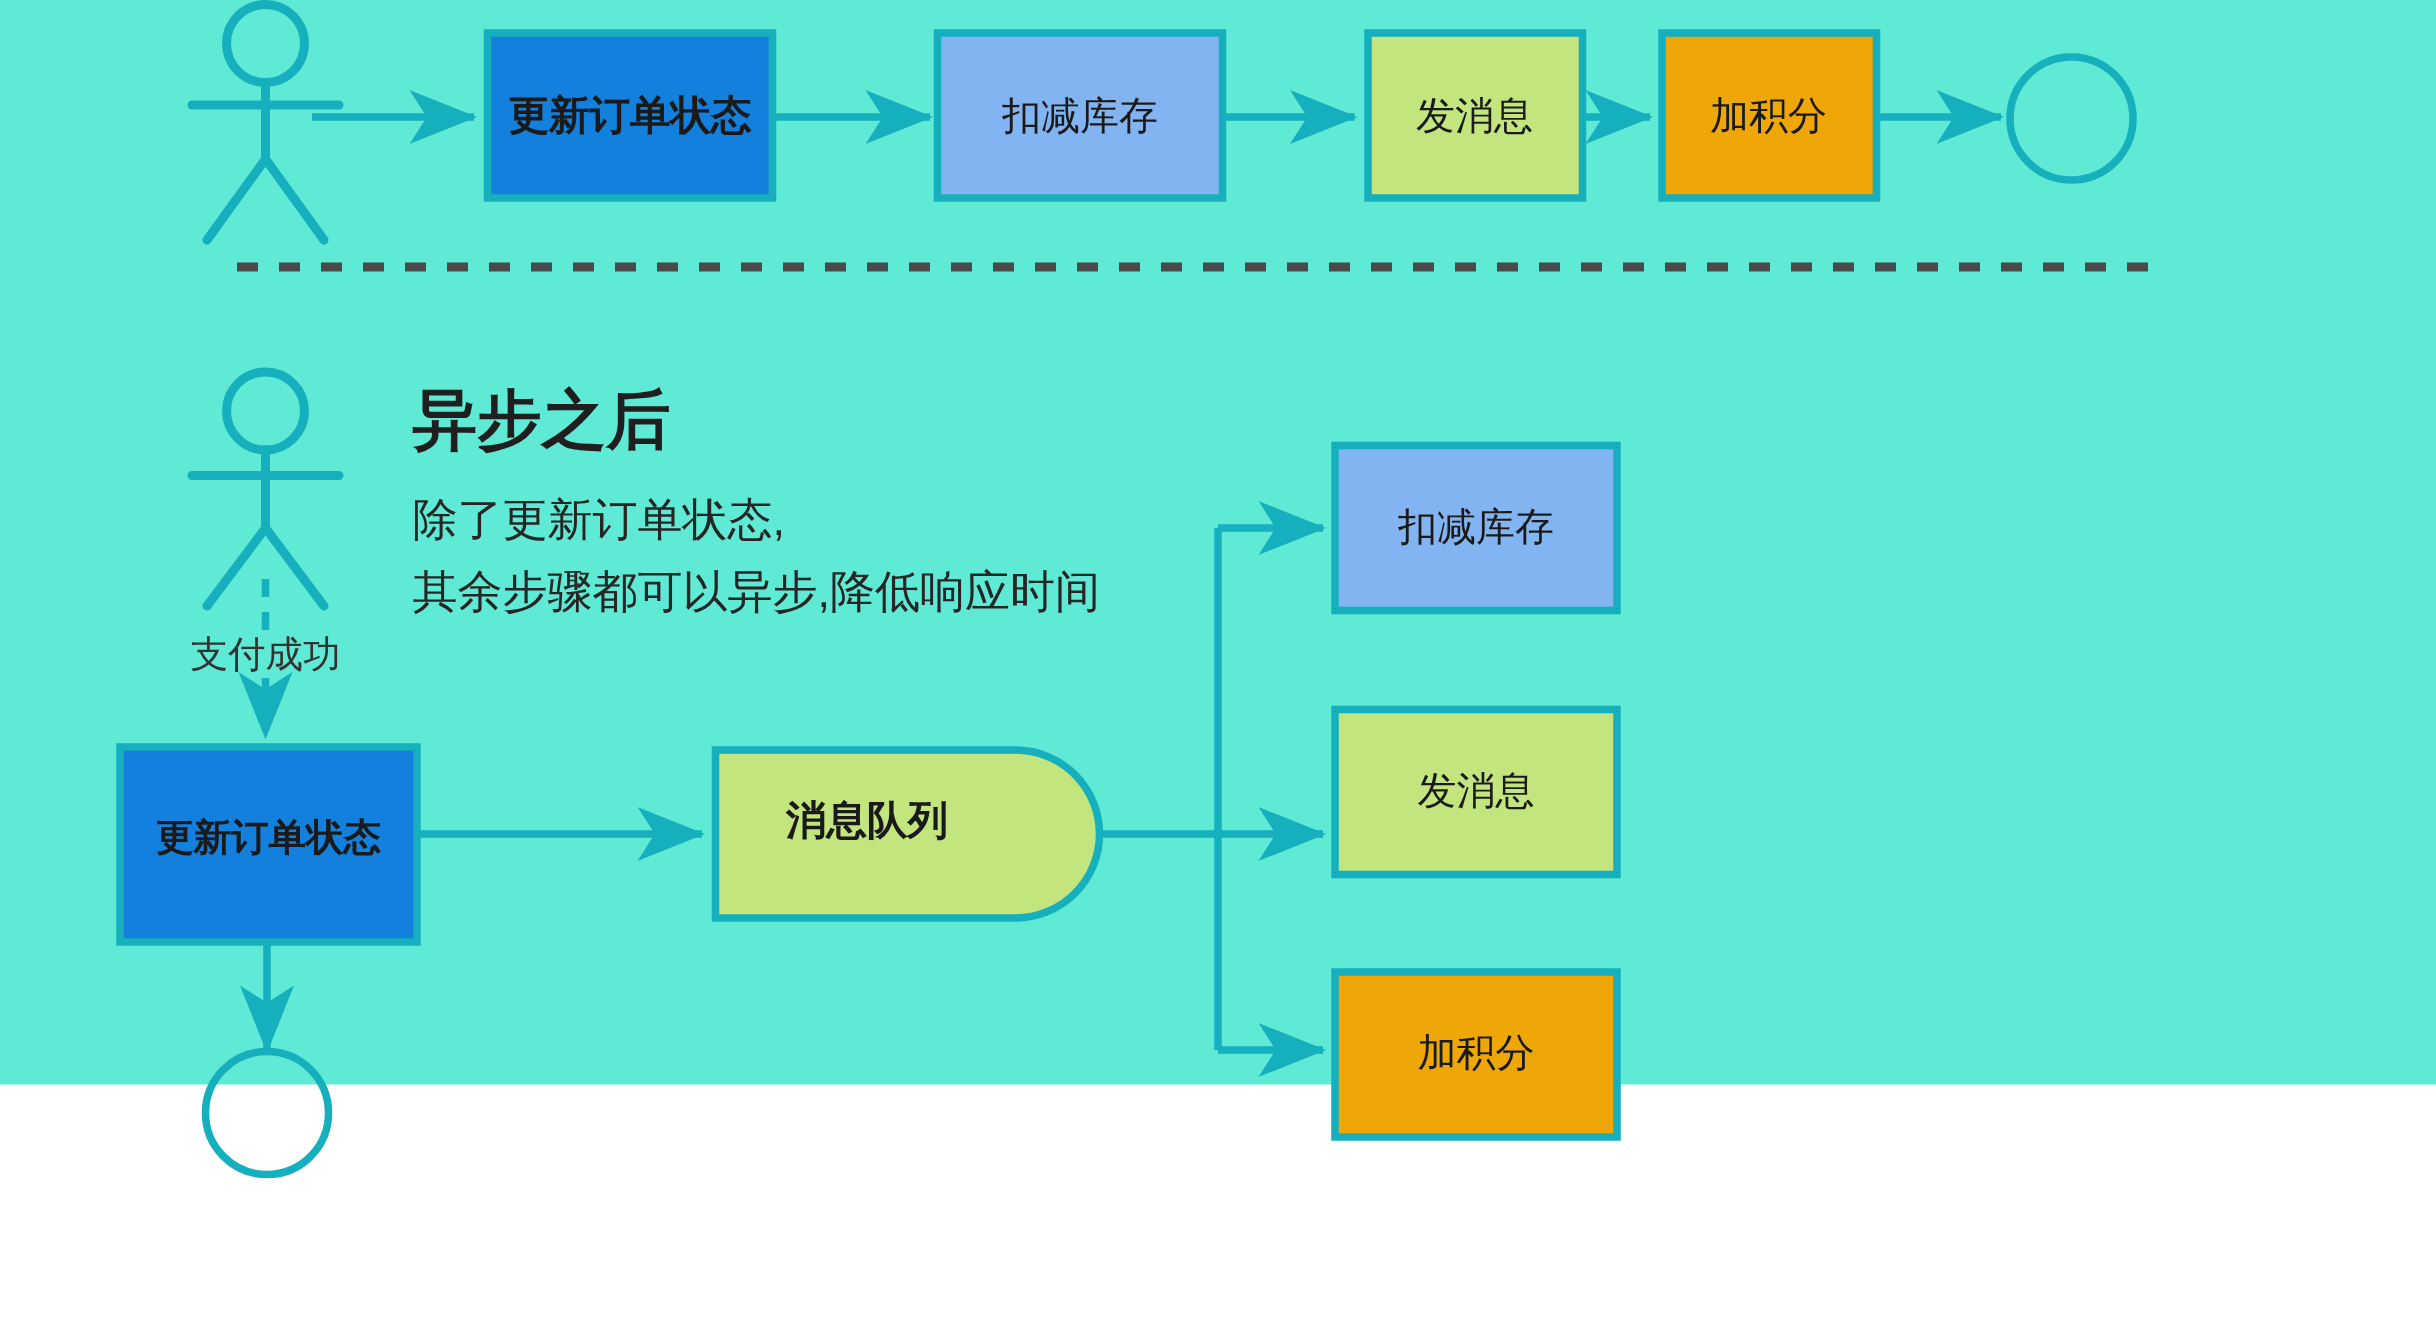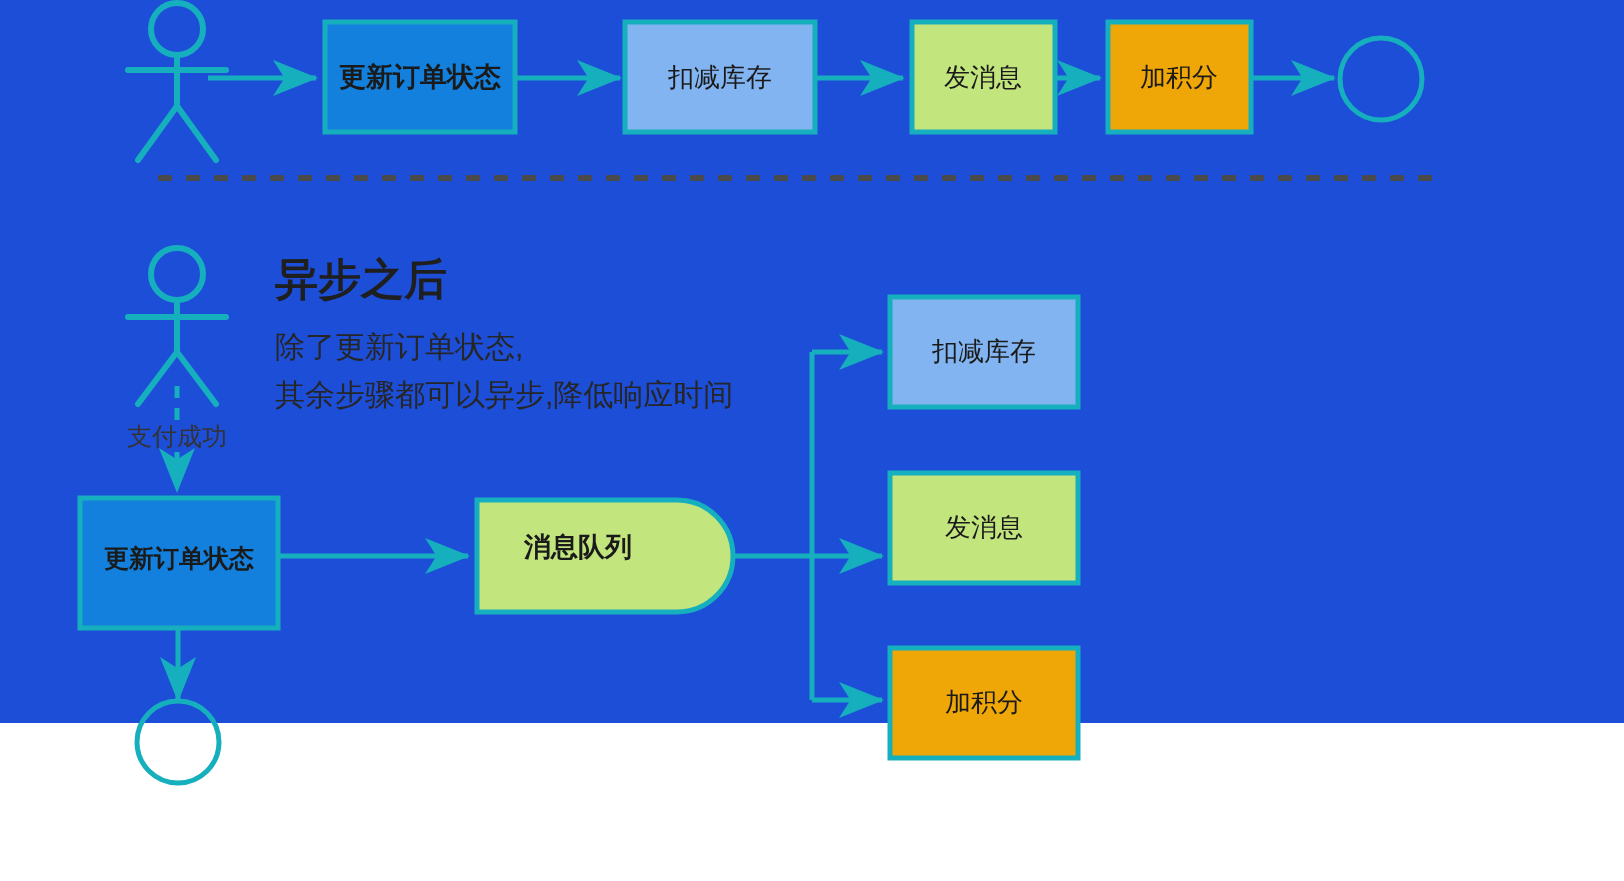--- a/index.html
+++ b/index.html
@@ -10,21 +10,21 @@
   body {
     width: 1624px;
     height: 881px;
     font-family: "Liberation Sans", "DejaVu Sans", sans-serif;
     overflow: hidden;
   }
   #diagram-root {
     position: relative;
     width: 1624px;
     height: 723px;
-    background: #1d4ed8;
+    background: #5eead4;
   }
   svg#diagram-svg {
     position: absolute;
     left: 0;
     top: 0;
     width: 1624px;
     height: 881px;
     display: block;
   }
   .node-label {

